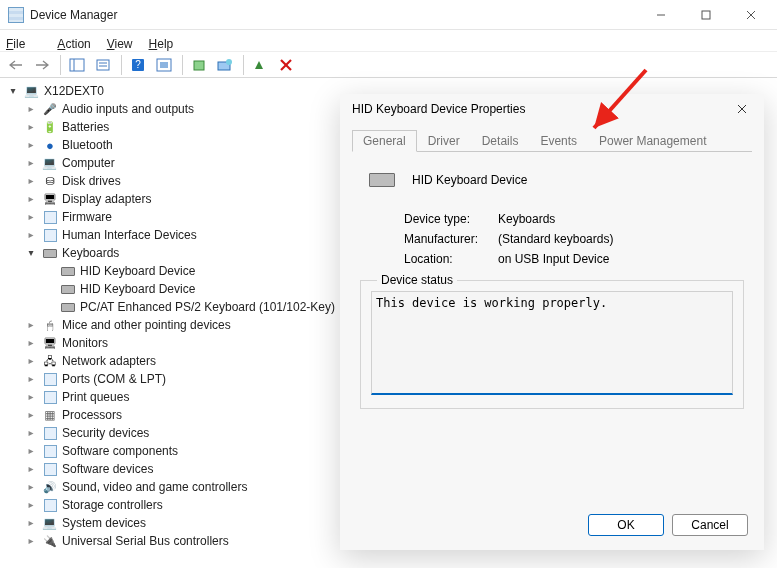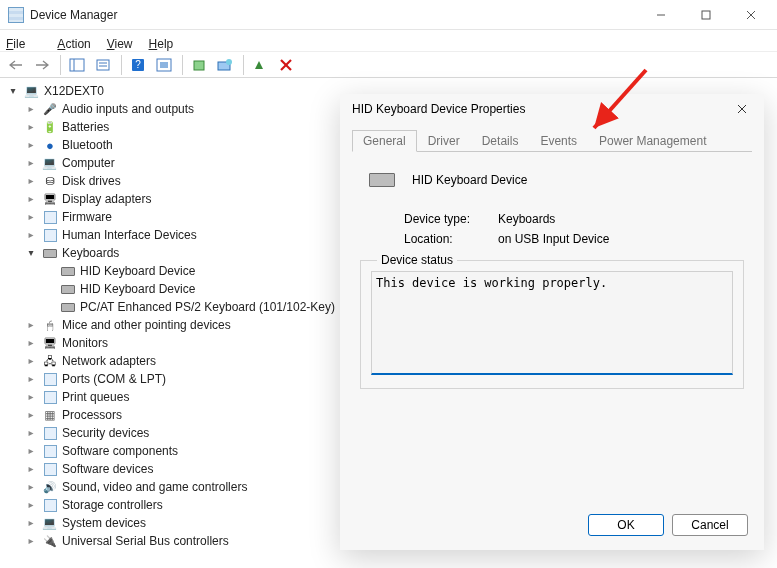--- a/index.html
+++ b/index.html
@@ -493,20 +493,24 @@
           <span class="icon-kbd"></span>
         </span>
         <span>HID Keyboard Device</span>
       </div>
       <div class="props">
         <div class="prow">
           <span class="k">Device type:</span>
           <span class="v">Keyboards</span>
         </div>
         <div class="prow">
+          <span class="k">Manufacturer:</span>
+          <span class="v">(Standard keyboards)</span>
+        </div>
+        <div class="prow">
           <span class="k">Location:</span>
           <span class="v">on USB Input Device</span>
         </div>
       </div>
       <div class="fieldset">
         <span class="legend">Device status</span>
         <textarea class="statusbox" readonly="" style="">This device is working properly.</textarea>
       </div>
     </div>
   </div>

